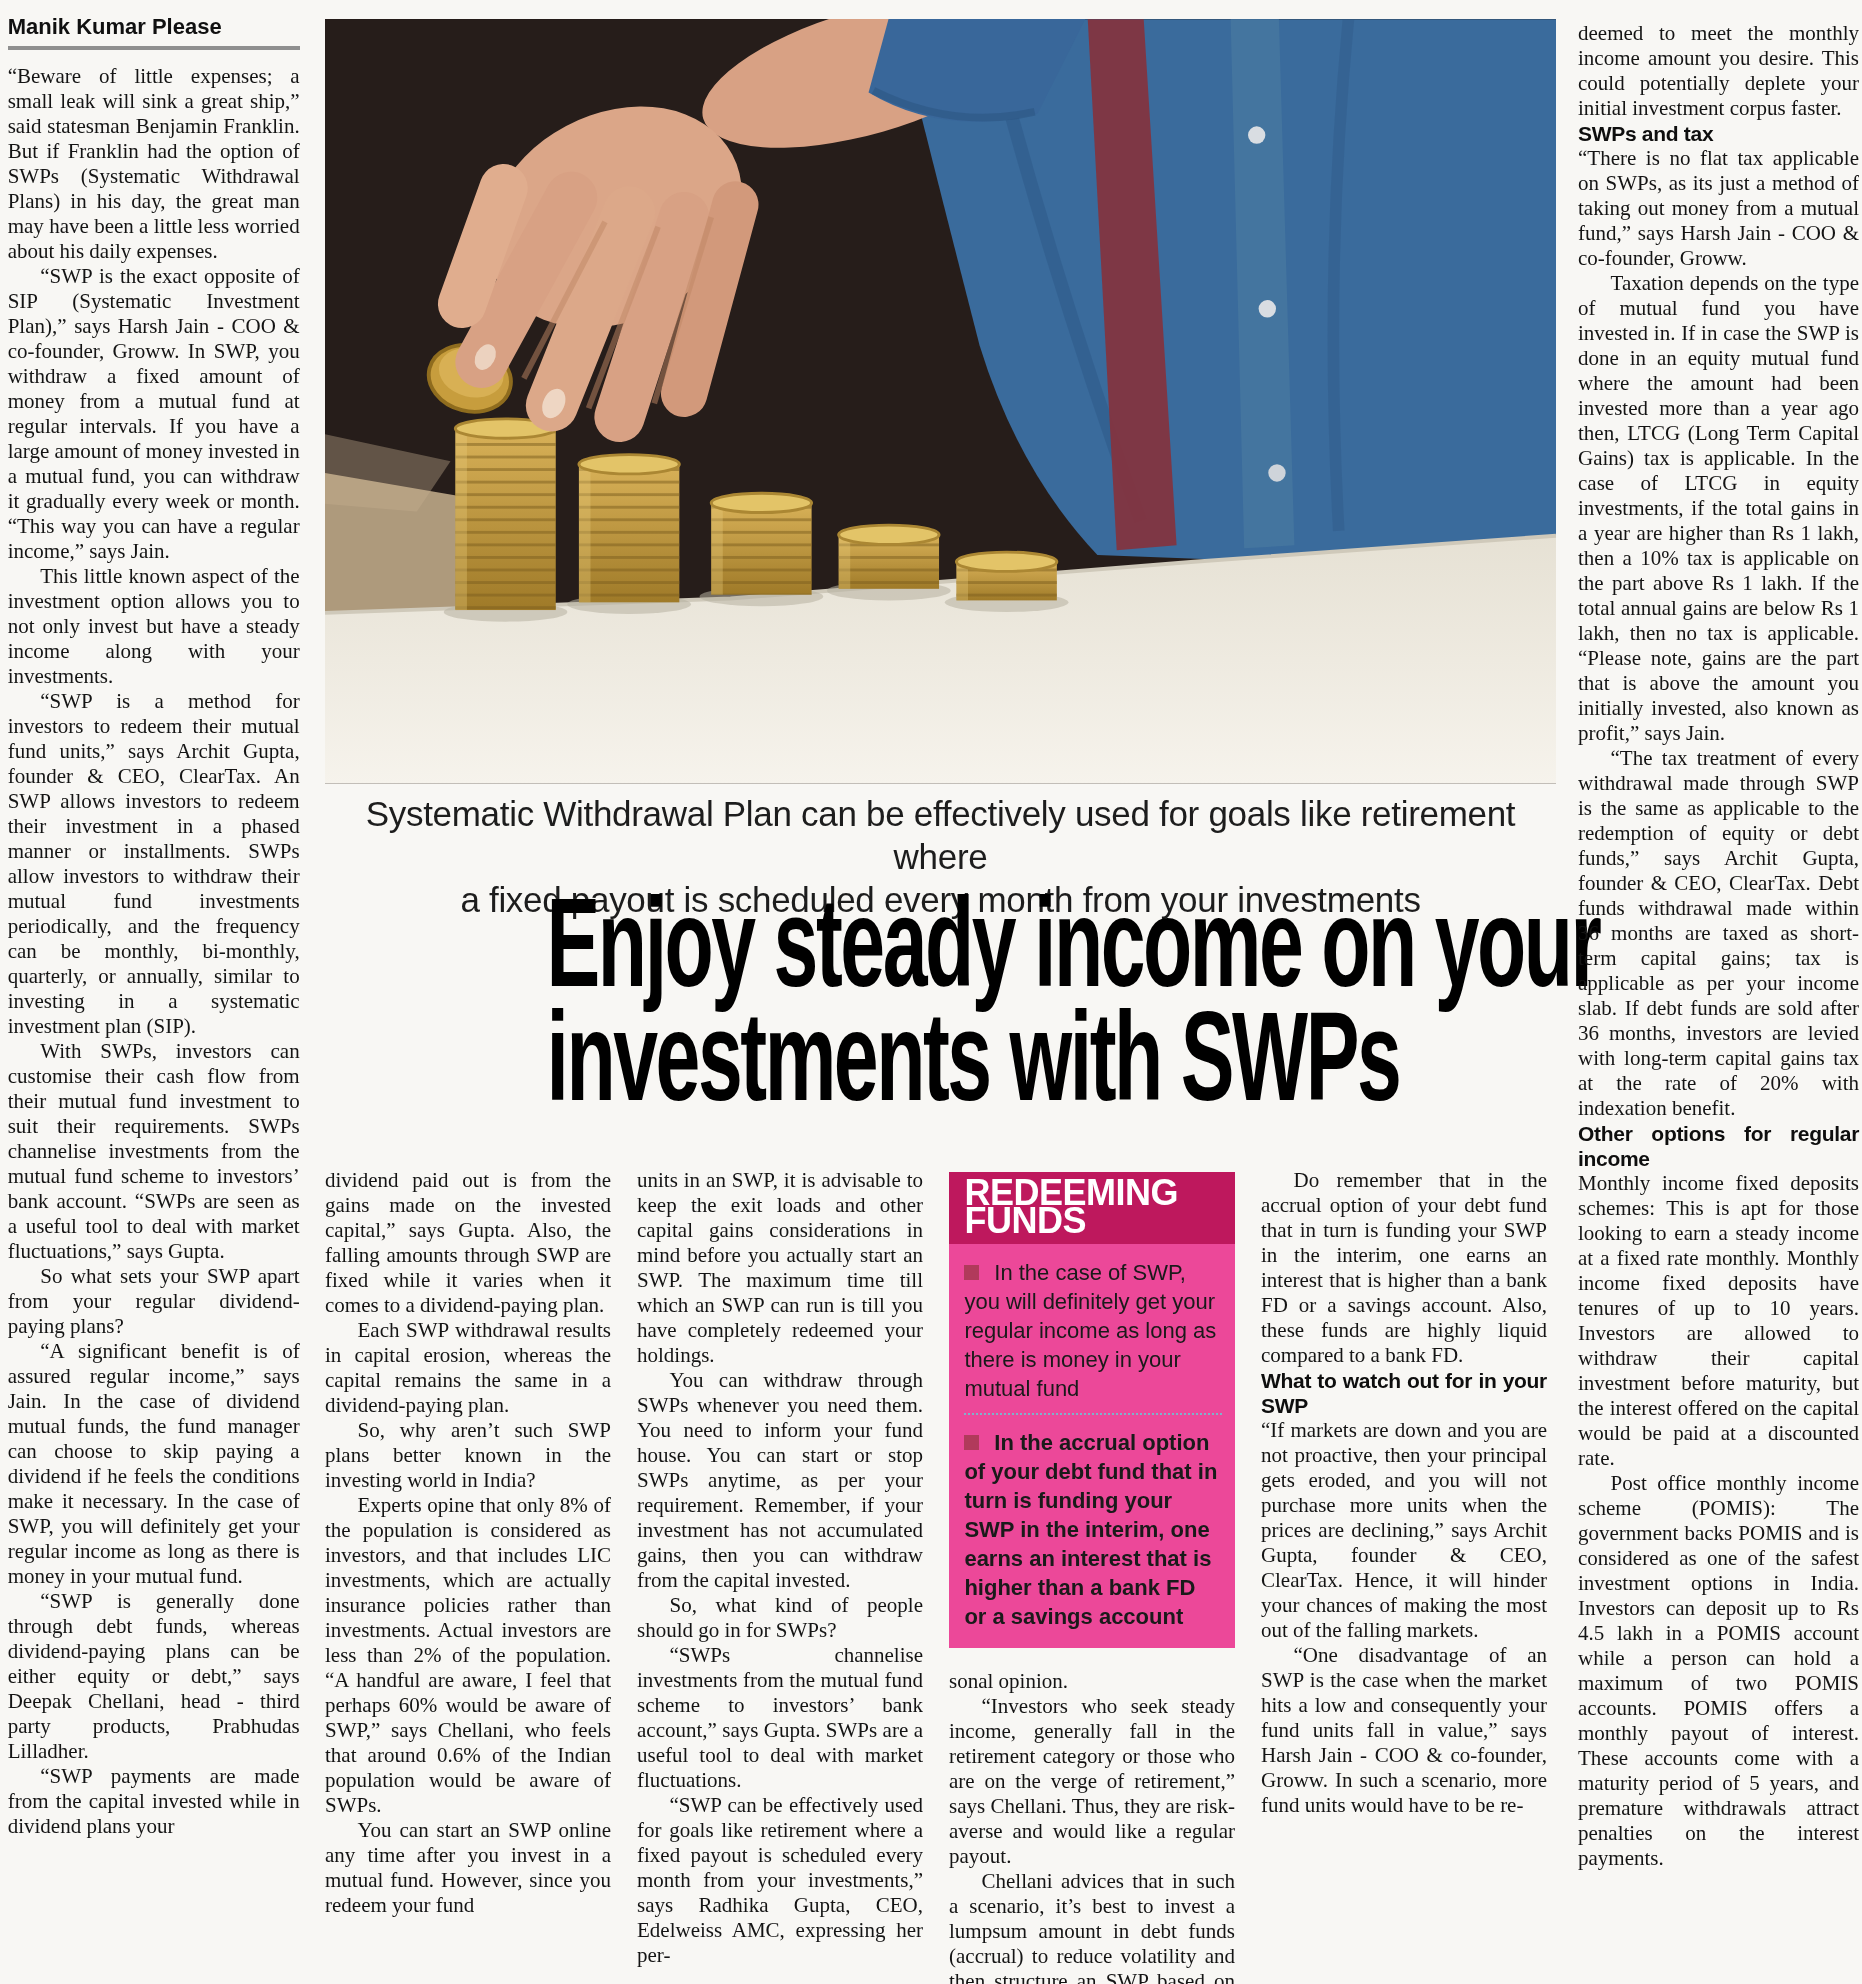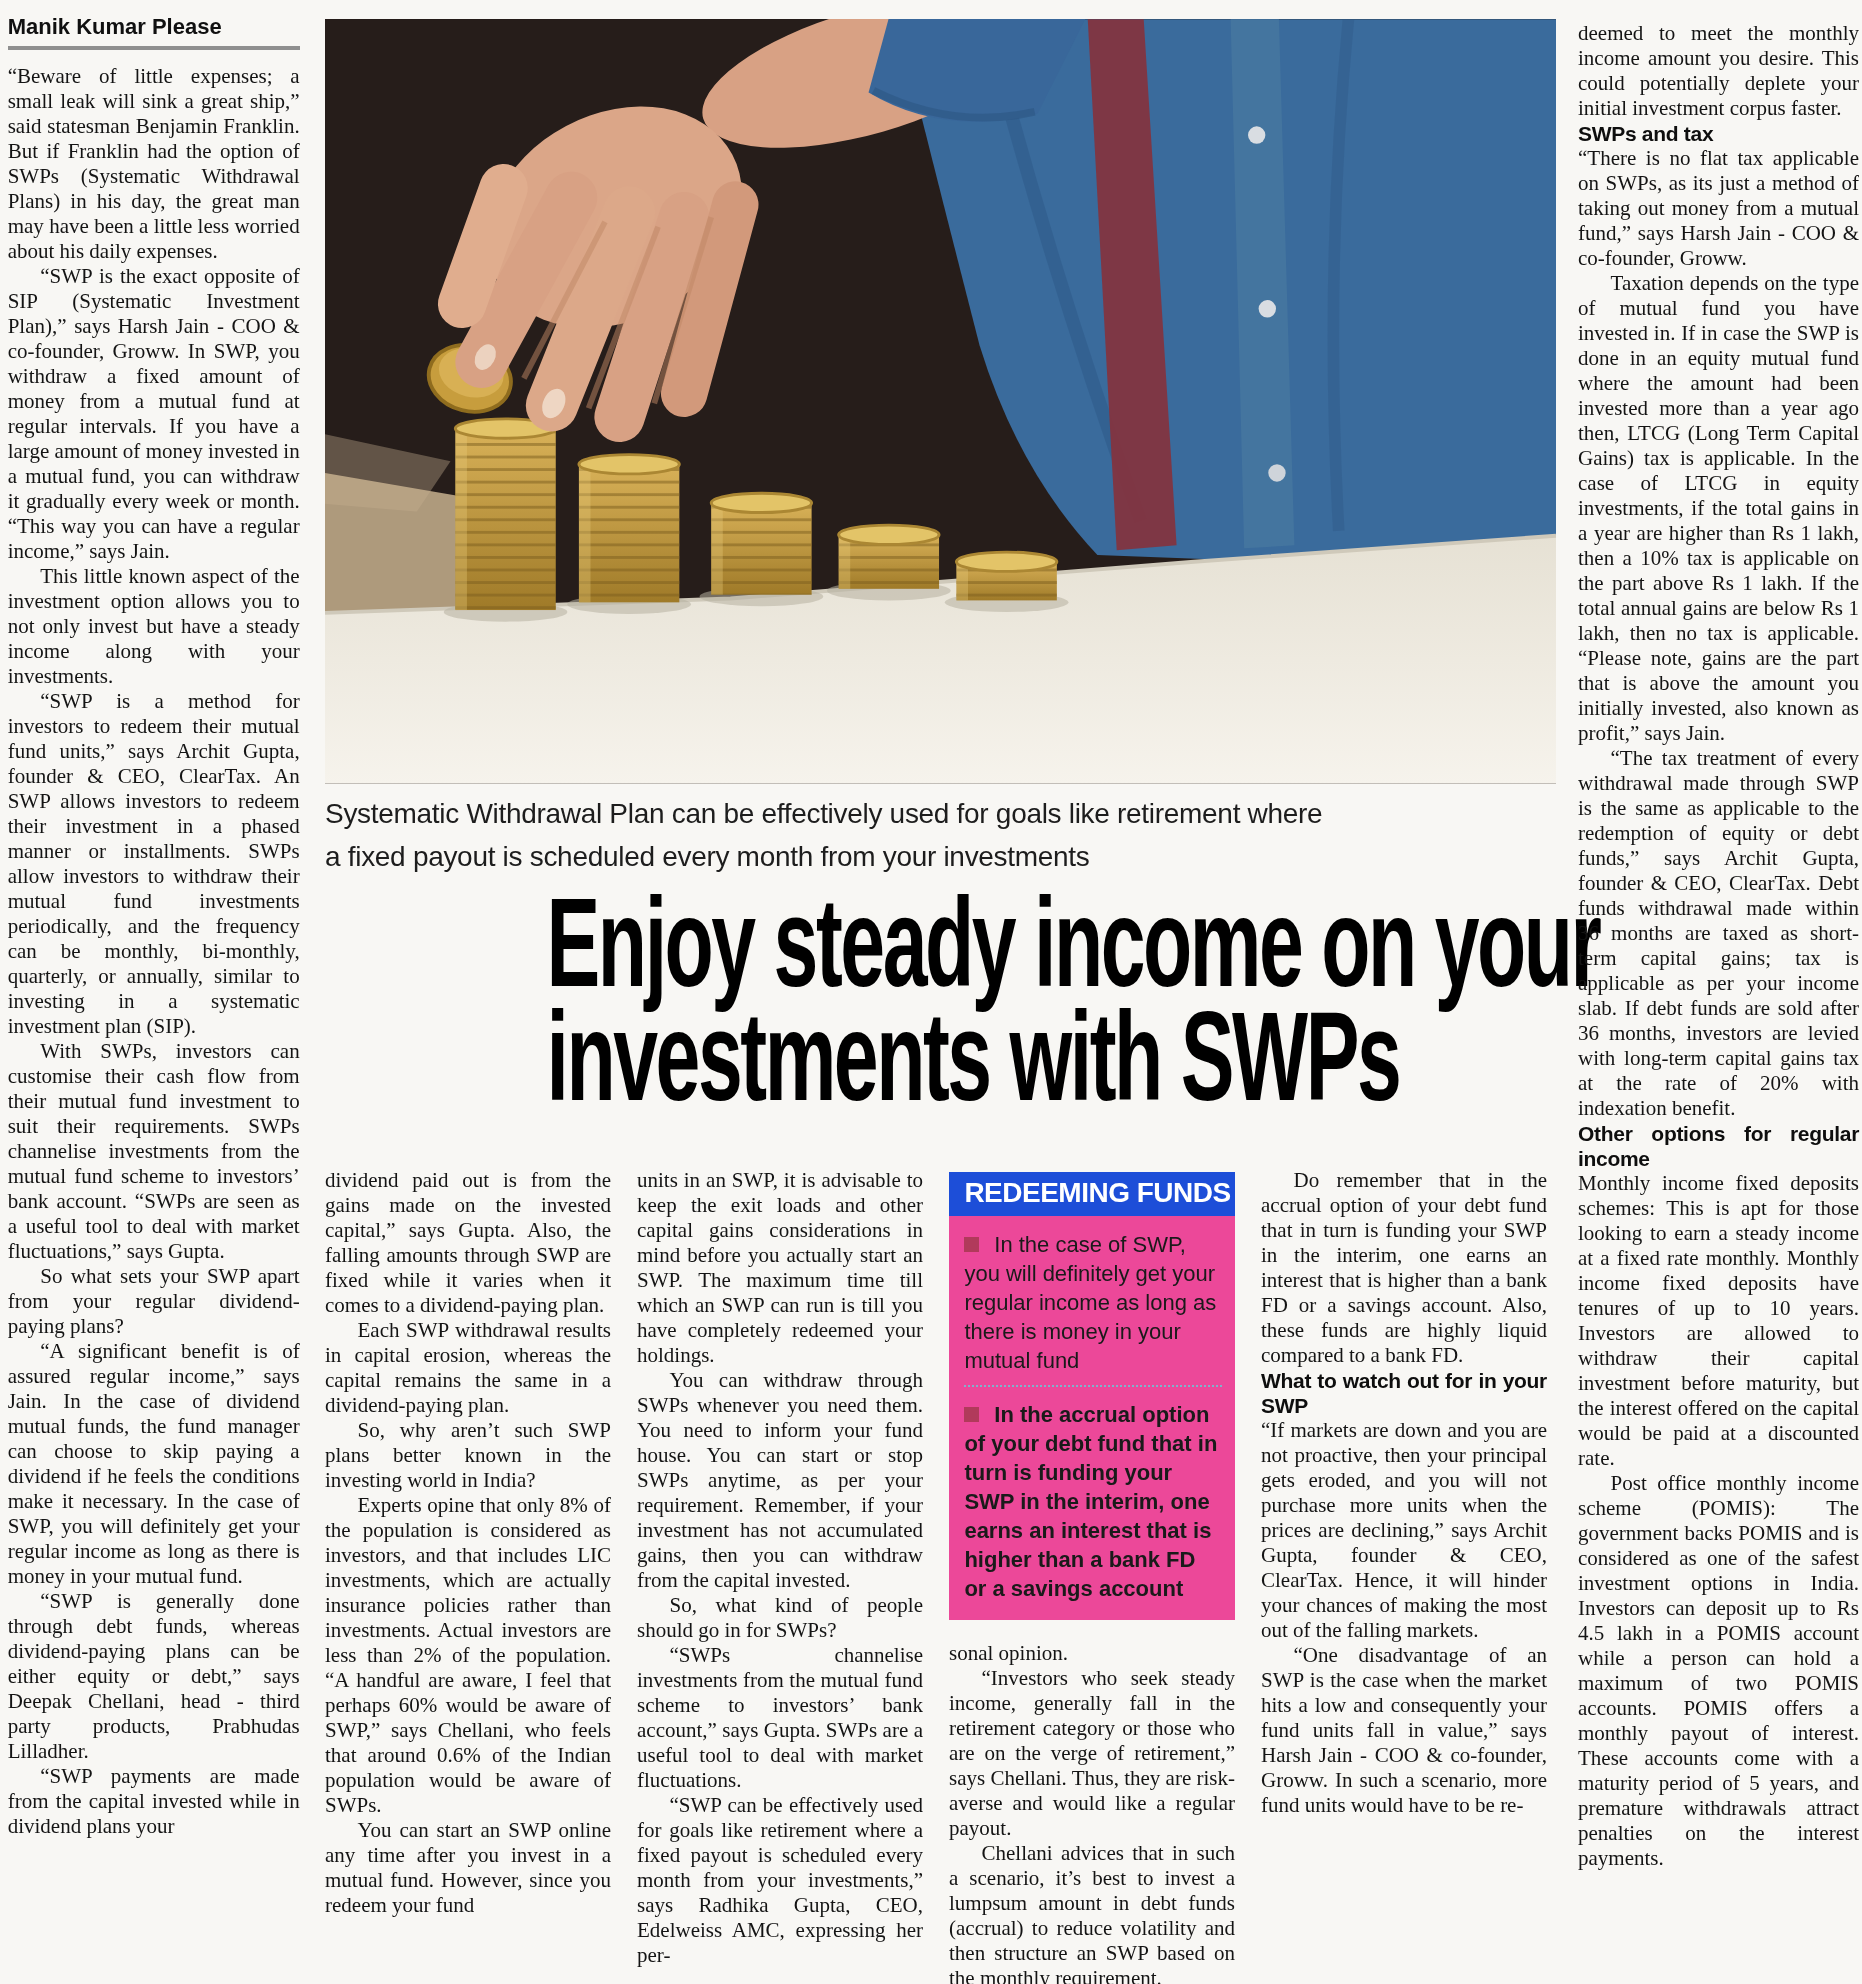--- a/index.html
+++ b/index.html
@@ -6,37 +6,37 @@
   .page{position:relative;width:1862px;height:1984px;background:#f8f7f4;overflow:hidden;
         font-family:"Liberation Serif",serif;color:#141414;}
   .col{position:absolute;}
   .body-text p{margin:0;text-align:justify;font-size:21px;line-height:25px;hyphens:auto;}
   .body-text p.in{text-indent:1.55em;}
   .byline-wrap{position:absolute;left:7.7px;top:13.5px;width:292px;}
   .byline{font-family:"Liberation Sans",sans-serif;font-weight:700;font-size:22px;color:#101010;}
   .byline-rule{height:3.9px;background:#8f8f8f;margin-top:6.8px;}
   #col-left{left:7.7px;top:64px;width:292px;}
   .photo{position:absolute;left:325px;top:19.3px;width:1231px;height:765px;overflow:hidden;background:#261d1a;}
-  .caption{position:absolute;left:325px;top:792px;width:1231px;text-align:left;
-           font-family:"Liberation Sans",sans-serif;font-size:28px;line-height:43px;color:#1d1d1d;letter-spacing:-0.3px;}
+  .caption{position:absolute;left:325px;top:792px;width:1231px;text-align:center;
+           font-family:"Liberation Sans",sans-serif;font-size:35px;line-height:43px;color:#1d1d1d;letter-spacing:-0.3px;}
   .caption span{display:block;}
   .headline{position:absolute;left:325px;top:886px;width:1231px;text-align:center;}
   .hl{display:block;font-family:"Liberation Sans",sans-serif;font-weight:700;font-size:126px;
       line-height:114px;letter-spacing:-3.9px;white-space:nowrap;color:#000;
       transform:scaleX(0.64);transform-origin:50% 50%;}
   #col-a{left:325px;top:1168px;width:286px;}
   #col-b{left:637px;top:1168px;width:286px;}
   #col-c{left:949px;top:1164px;width:286px;}
   #col-d{left:1261px;top:1168px;width:286px;}
   #col-right{left:1578px;top:21px;width:281px;}
   .subhead{font-family:"Liberation Sans",sans-serif;font-weight:700;font-size:23px;line-height:26px;
            margin:15.4px 0 5.8px;text-align:left;letter-spacing:-0.3px;color:#0e0e0e;text-indent:0;}
   .infobox{margin:7.7px 0 21px;}
-  .infobox-header{background:#1d4ed8;color:#ffffff;font-family:"Liberation Sans",sans-serif;
-                  font-weight:700;font-size:28px;line-height:28px;padding:7.7px 0 8.7px 15.4px;letter-spacing:-0.5px;}
+  .infobox-header{background:#be185d;color:#ffffff;font-family:"Liberation Sans",sans-serif;
+                  font-weight:700;font-size:36px;line-height:28px;padding:7.7px 0 8.7px 15.4px;letter-spacing:-0.5px;}
   .infobox-body{background:#ec4899;padding:13.5px 13.5px 17.4px 15.4px;}
   .bi{font-family:"Liberation Sans",sans-serif;font-size:22px;line-height:29px;color:#1a1a1a;text-align:left;}
   .bi.b2{font-weight:700;}
   .sq{display:inline-block;width:14.5px;height:14.5px;background:#b13a5b;margin-right:15.4px;}
   .dotsep{border-bottom:2.9px dotted #7fb2cc;margin:10.6px 0 12.6px;}
 </style>
 </head>
 <body>
 
 <div class="page">

